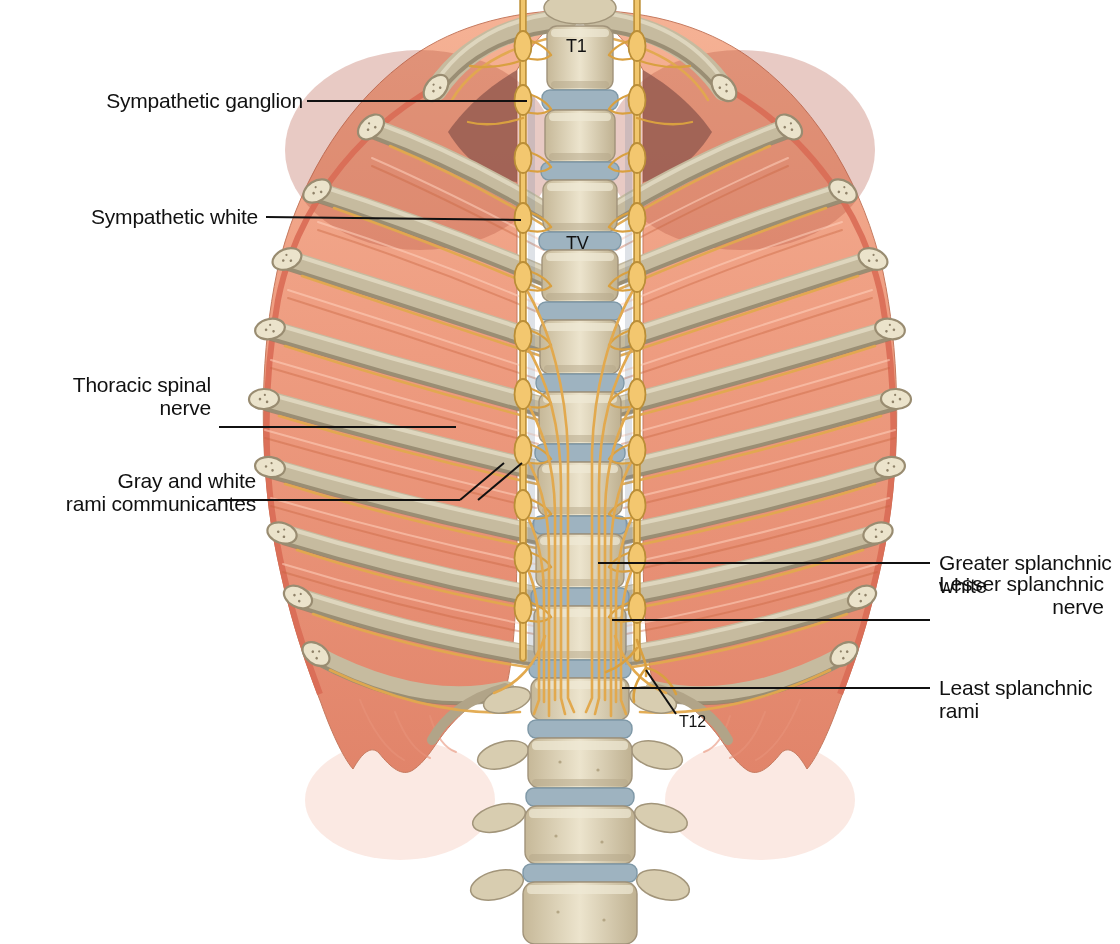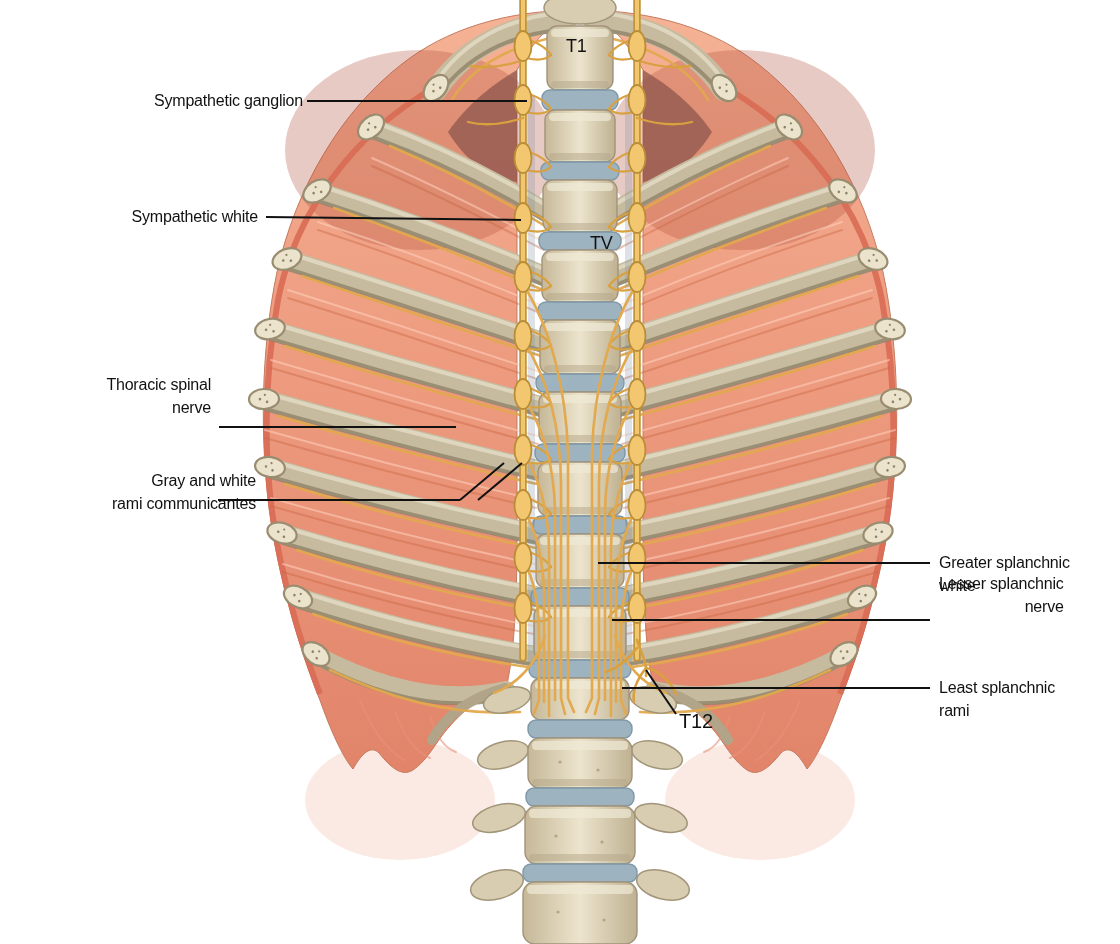--- a/index.html
+++ b/index.html
@@ -1,23 +1,23 @@
 <!DOCTYPE html>
 <html><head>
 <meta charset="utf-8">
 <style>
   html,body{margin:0;padding:0;background:#fff;}
   .stage{position:relative;width:1120px;height:944px;background:#ffffff;overflow:hidden;
          font-family:"Liberation Sans",sans-serif;}
   .stage svg{position:absolute;left:0;top:0;}
-  .lbl{position:absolute;color:#111;font-size:16px;line-height:23px;letter-spacing:-0.2px;
+  .lbl{position:absolute;color:#111;font-size:21px;line-height:23px;letter-spacing:-0.2px;
        white-space:pre-line;}
   .lbl.right-align{text-align:right;}
   .lbl.small{font-size:18px;}
-  .lbl.t12{font-size:20px;}
+  .lbl.t12{font-size:16px;}
 </style>
 </head>
 <body>
 
 <div class="stage">
 <svg width="1120" height="944" viewBox="0 0 1120 944">
   <defs>
     <linearGradient id="muscleGrad" x1="0" y1="0" x2="0" y2="1">
       <stop offset="0" stop-color="#f5b295"></stop>
           <stop offset="0.45" stop-color="#ee9c80"></stop>
@@ -389,15 +389,15 @@
 nerve</div>
 <div class="lbl right-align" style="right:864px;top:469px;">Gray and white
 rami communicantes</div>
 <div class="lbl" style="left:939px;top:551px;">Greater splanchnic
 white</div>
 <div class="lbl" style="left:939px;top:572px;text-align:right;">Lesser splanchnic
 nerve</div>
 <div class="lbl" style="left:939px;top:676px;">Least splanchnic
 rami</div>
 <div class="lbl small" style="left:566px;top:35px;">T1</div>
-<div class="lbl small" style="left:566px;top:232px;margin-left:24px;">TV</div>
+<div class="lbl small" style="left:566px;top:232px;">TV</div>
 <div class="lbl t12" style="left:679px;top:710px;">T12</div>
 </div>
 
 </body></html>

